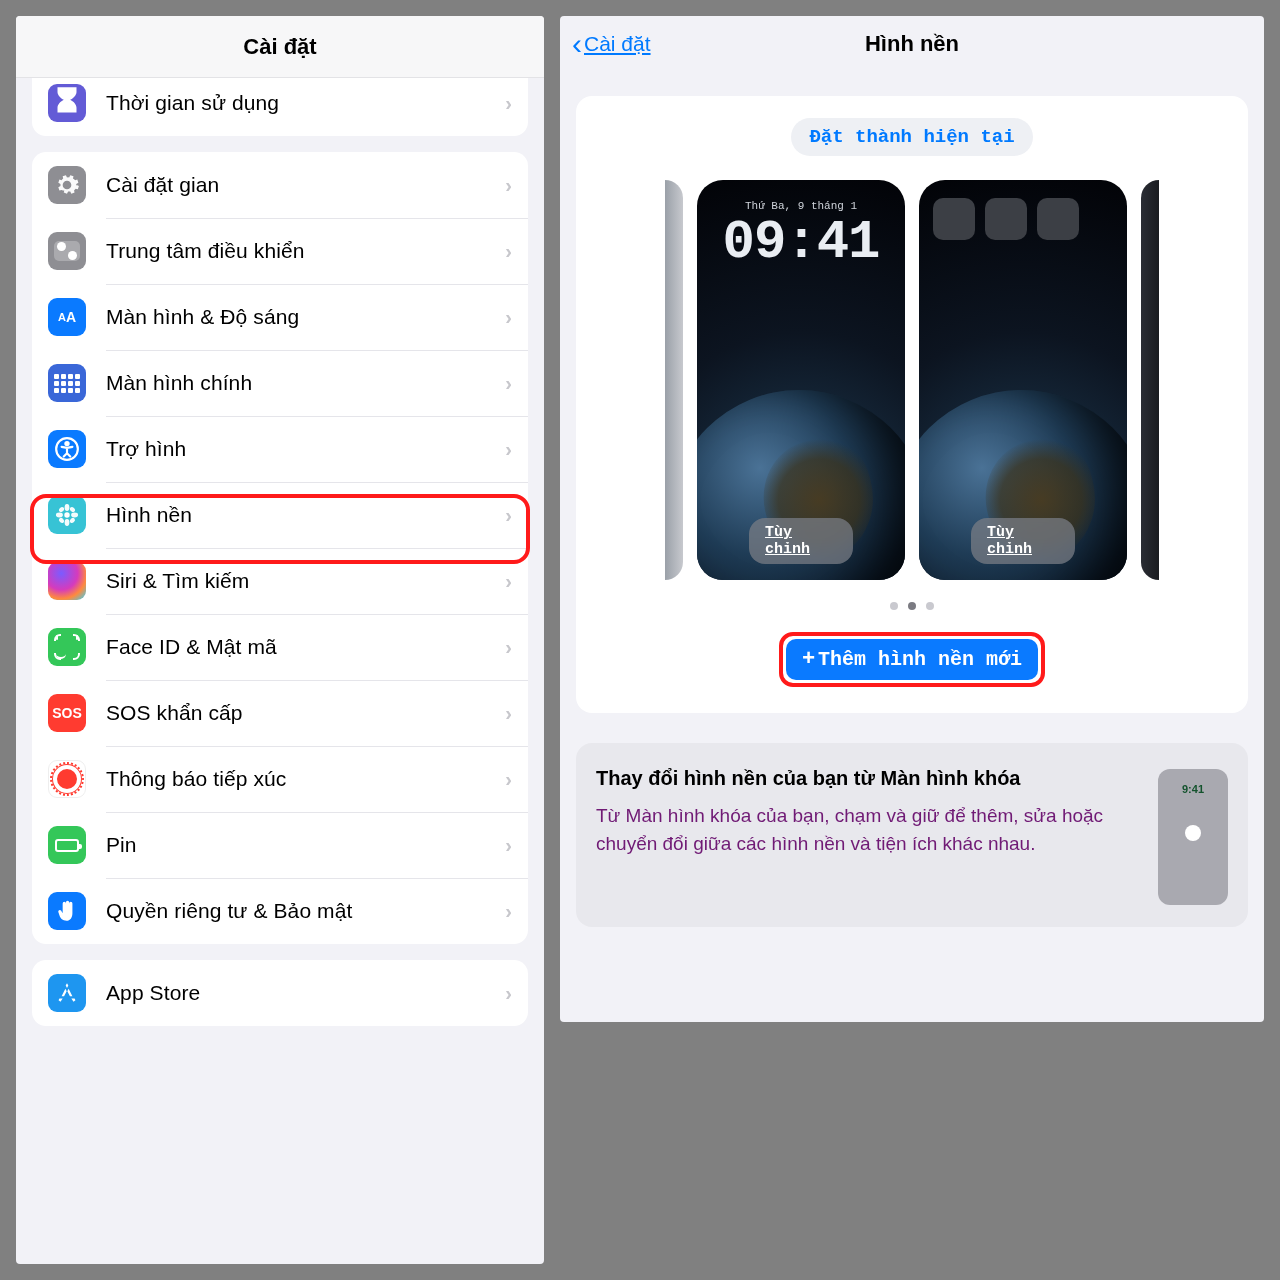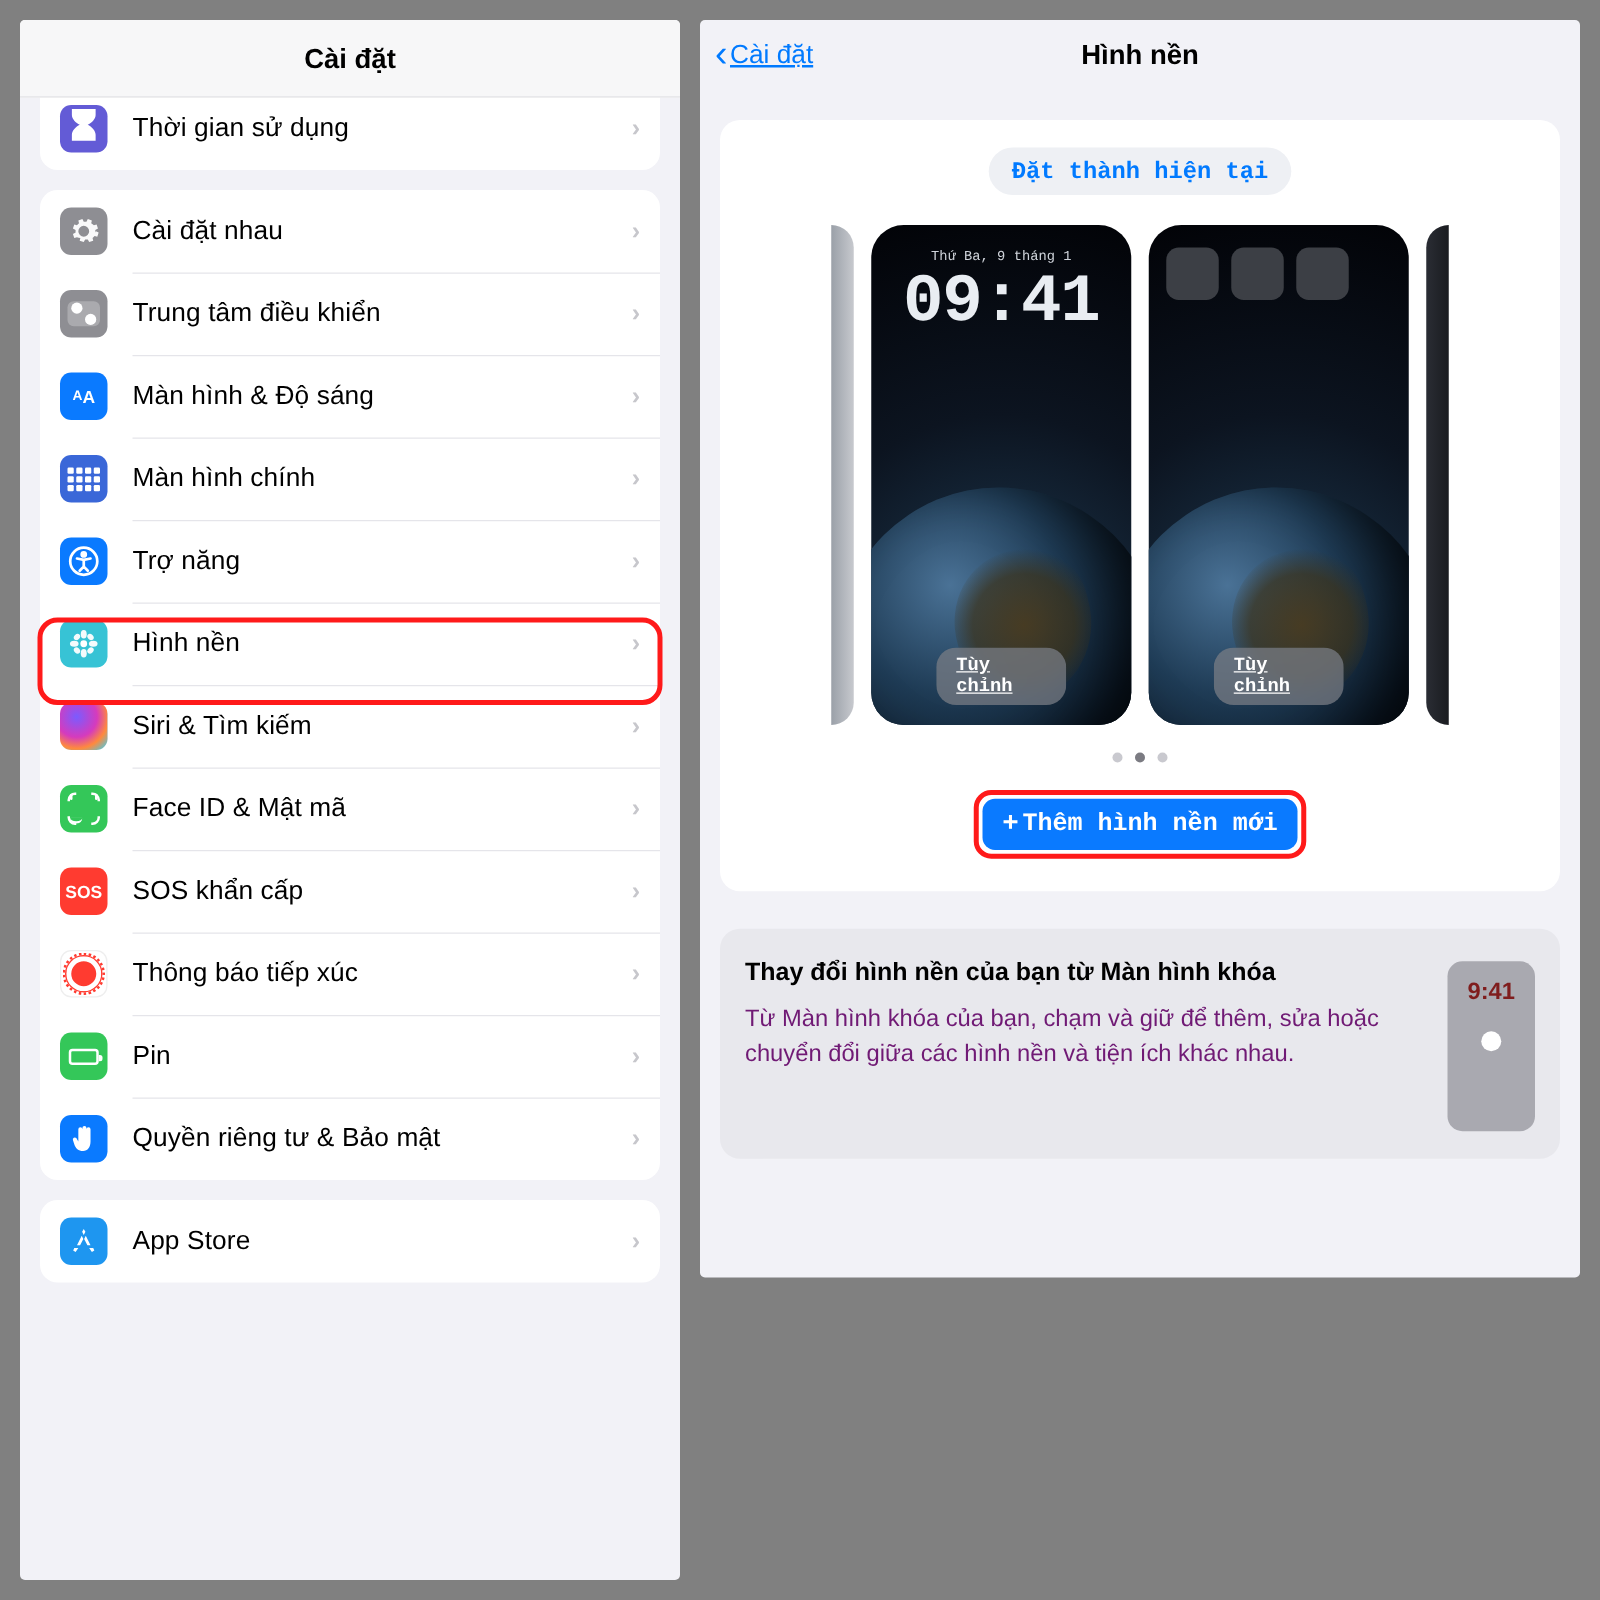--- a/index.html
+++ b/index.html
@@ -89,21 +89,21 @@
 .addwrap { display:flex; justify-content:center; margin-top:22px; }
 .addframe { border:4px solid #ff1a1a; border-radius:14px; padding:3px; }
 .addbtn { background:#0a7aff; color:#fff; font-size:20px; font-weight:600; padding:8px 16px; border-radius:10px; display:flex; align-items:center; gap:3px; }
 .addbtn .plus { font-size:22px; font-weight:700; }
 
 .tipcard { background:#e8e8ed; margin:30px 16px 0 16px; border-radius:16px; padding:22px 20px; display:flex; gap:18px; }
 .tip-txt { flex:1; }
 .tip-title { font-size:20px; font-weight:700; color:#000; line-height:1.35; }
 .tip-body { font-size:19px; color:#701a75; margin-top:10px; line-height:1.45; }
 .tip-thumb { width:70px; height:136px; background:#a9a9b0; border-radius:12px; position:relative; flex-shrink:0; margin-top:4px; overflow:hidden;}
-.tip-thumb .tt { position:absolute; top:14px; left:0; right:0; text-align:center; color:#7f1d1d; font-size:19px; font-weight:700;}
+.tip-thumb .tt { position:absolute; top:14px; left:0; right:0; text-align:center; color:#14532d; font-size:11px; font-weight:700;}
 .tip-thumb .tdot { position:absolute; top:56px; left:50%; transform:translateX(-50%); width:16px; height:16px; background:#fff; border-radius:50%;}
 </style>
 </head>
 <body>
 
 <div class="stage">
 
   <div class="pane left">
     <div class="l-header">
       <div class="l-header-title">Cài đặt</div>
@@ -123,21 +123,21 @@
         </div>
       </div>
 
       <div class="group" style="position:relative;">
         <div class="row">
           <div class="appicon ic-gear">
             <svg viewBox="0 0 24 24" fill="#fff">
                 <path d="M12 8a4 4 0 100 8 4 4 0 000-8zm9 4l2 1-1 3-2-0.5a8 8 0 01-1.5 1.5l0.5 2-3 1-1-2a8 8 0 01-2 0l-1 2-3-1 0.5-2A8 8 0 017 16.5L5 17l-1-3 2-1a8 8 0 010-2l-2-1 1-3 2 0.5A8 8 0 018.5 6L8 4l3-1 1 2a8 8 0 012 0l1-2 3 1-0.5 2A8 8 0 0119.5 7.5L21.5 7l1 3-2 1a8 8 0 010 2z" opacity="0.95"></path>
               </svg>
           </div>
-          <div class="row-label">Cài đặt nhau</div>
+          <div class="row-label">Cài đặt gian</div>
           <div class="chev">›</div>
         </div>
         <div class="row">
           <div class="appicon ic-toggles">
               <div class="ic-toggles-inner"></div>
             </div>
           <div class="row-label">Trung tâm điều khiển</div>
           <div class="chev">›</div>
         </div>
         <div class="row">
@@ -169,21 +169,21 @@
           <div class="chev">›</div>
         </div>
         <div class="row">
           <div class="appicon ic-acc">
             <svg viewBox="0 0 24 24" fill="none" stroke="#fff" stroke-width="2">
                 <circle cx="12" cy="12" r="10"></circle>
                 <circle cx="12" cy="7" r="1.5" fill="#fff"></circle>
                 <path d="M7 10l5 1 5-1M12 11v5m-3 3l3-3 3 3" stroke-linecap="round"></path>
               </svg>
           </div>
-          <div class="row-label">Trợ năng</div>
+          <div class="row-label">Trợ hình</div>
           <div class="chev">›</div>
         </div>
         <div class="row">
           <div class="appicon ic-wall">
             <svg viewBox="0 0 24 24" fill="#fff">
                 <circle cx="12" cy="12" r="2.5"></circle>
                 <g opacity="0.95">
                   <ellipse cx="12" cy="5" rx="2.2" ry="3.2"></ellipse>
                   <ellipse cx="12" cy="19" rx="2.2" ry="3.2"></ellipse>
                   <ellipse cx="5" cy="12" rx="3.2" ry="2.2"></ellipse>

